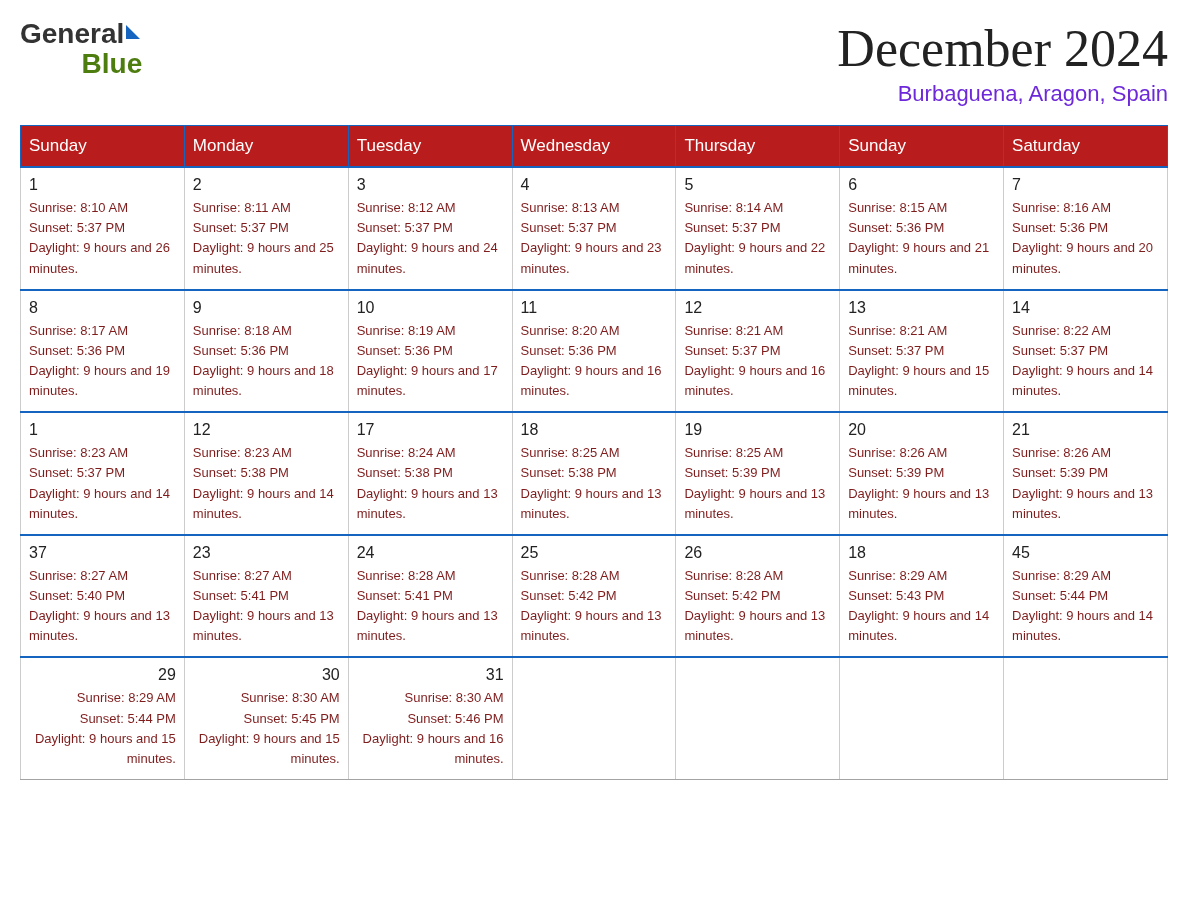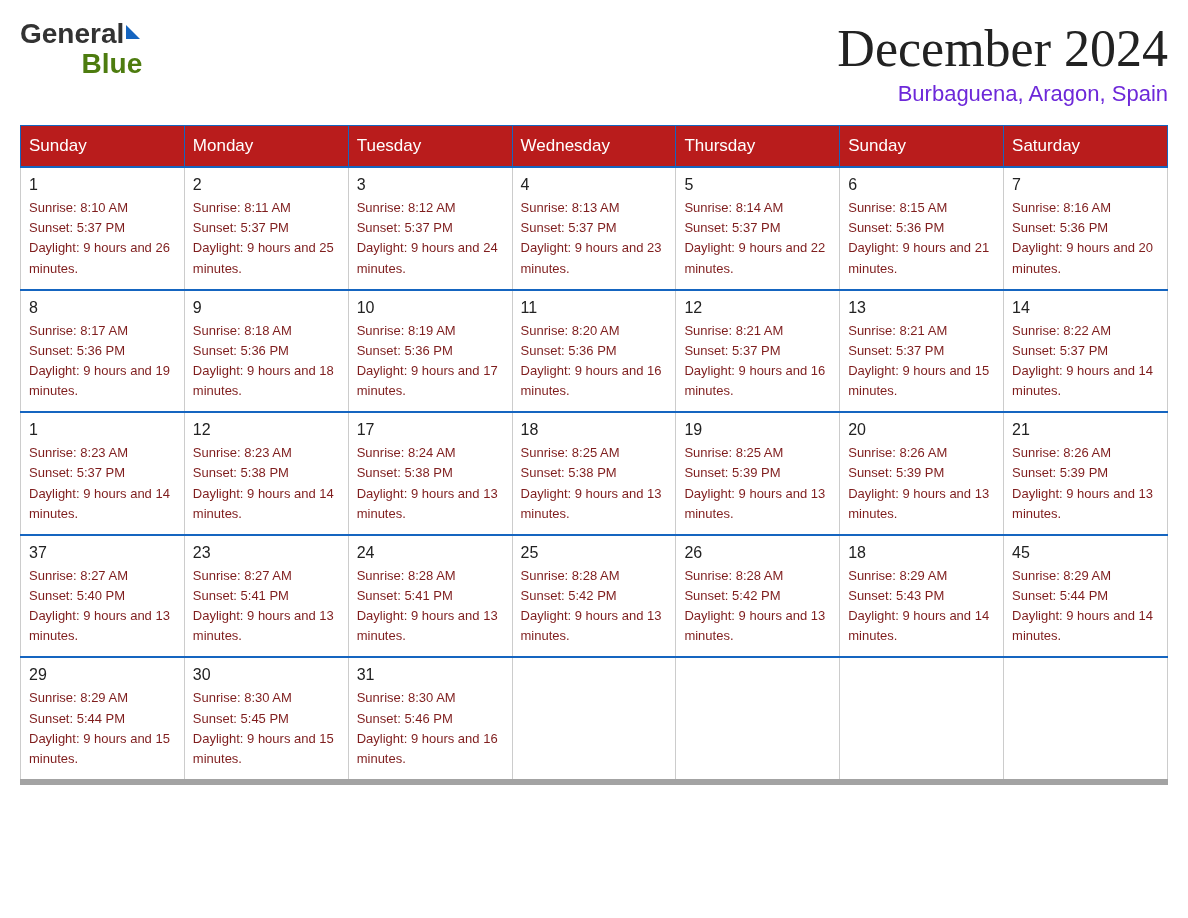--- a/index.html
+++ b/index.html
@@ -97,21 +97,22 @@
       color: #222;
       margin-bottom: 4px;
       display: block;
     }
     .day-info {
       font-size: 13px;
       line-height: 1.55;
       color: #7f1d1d;
     }
     .last-row td {
-      border-bottom: 6px solid #a3a3a3;
+      border-bottom: 1px solid #a3a3a3;
+      text-align: right;
     }
   </style>
 </head>
 <body>
 
 <div class="header-area">
   <div class="logo-area">
     <div class="logo-text">
       <span class="logo-general">General</span>
       <span class="logo-triangle"></span>

